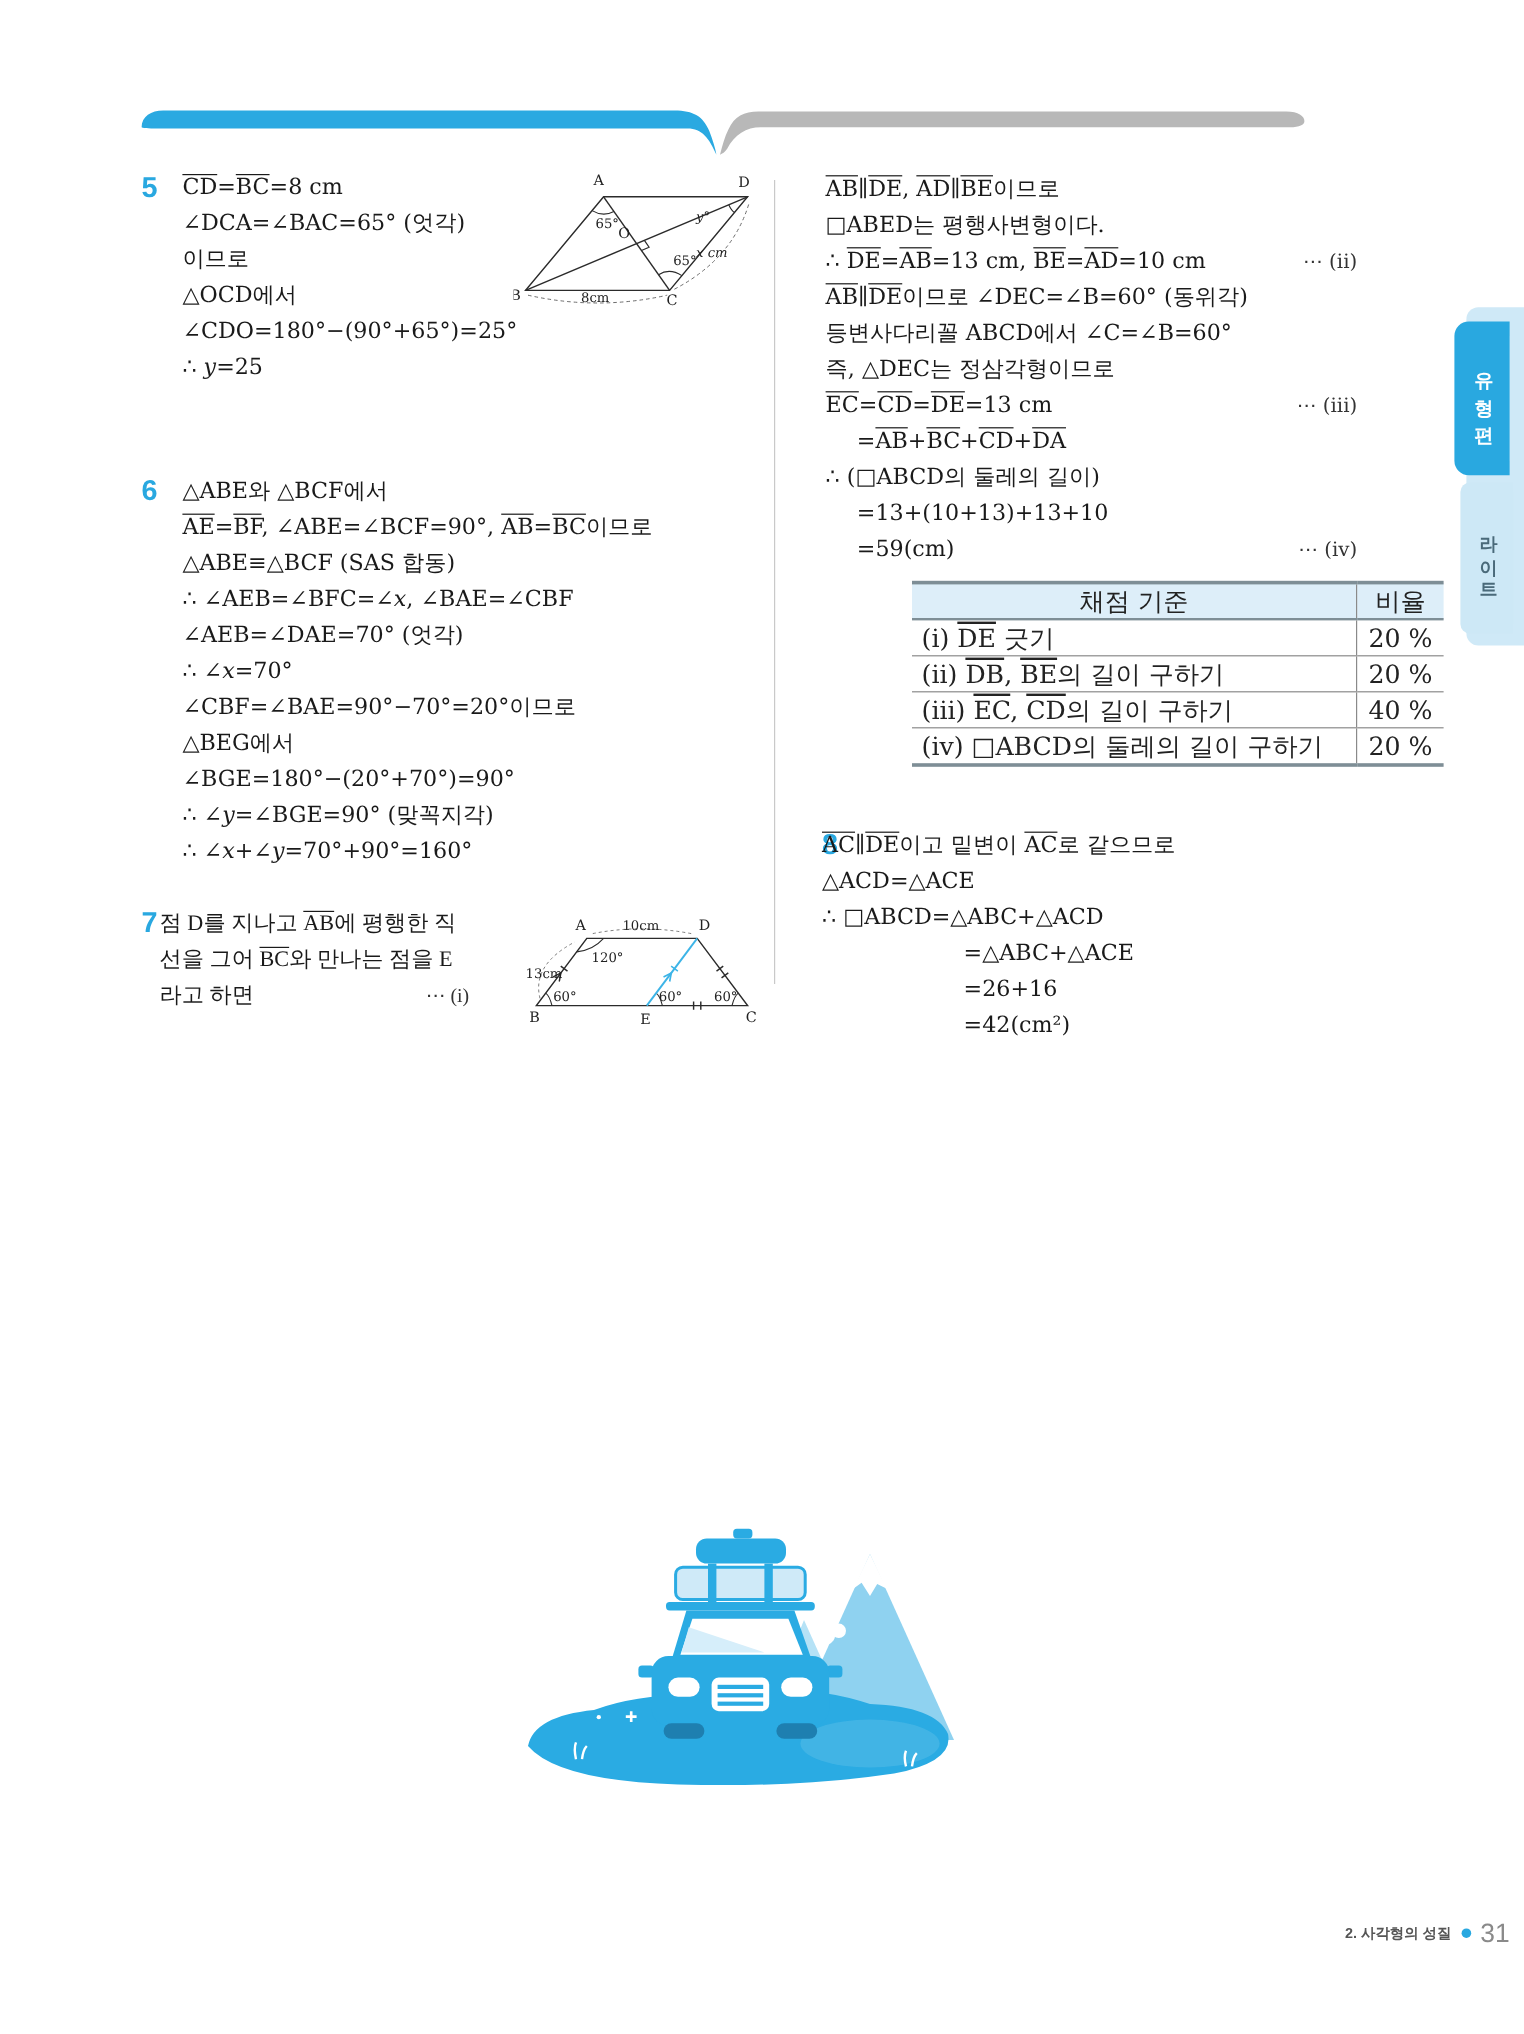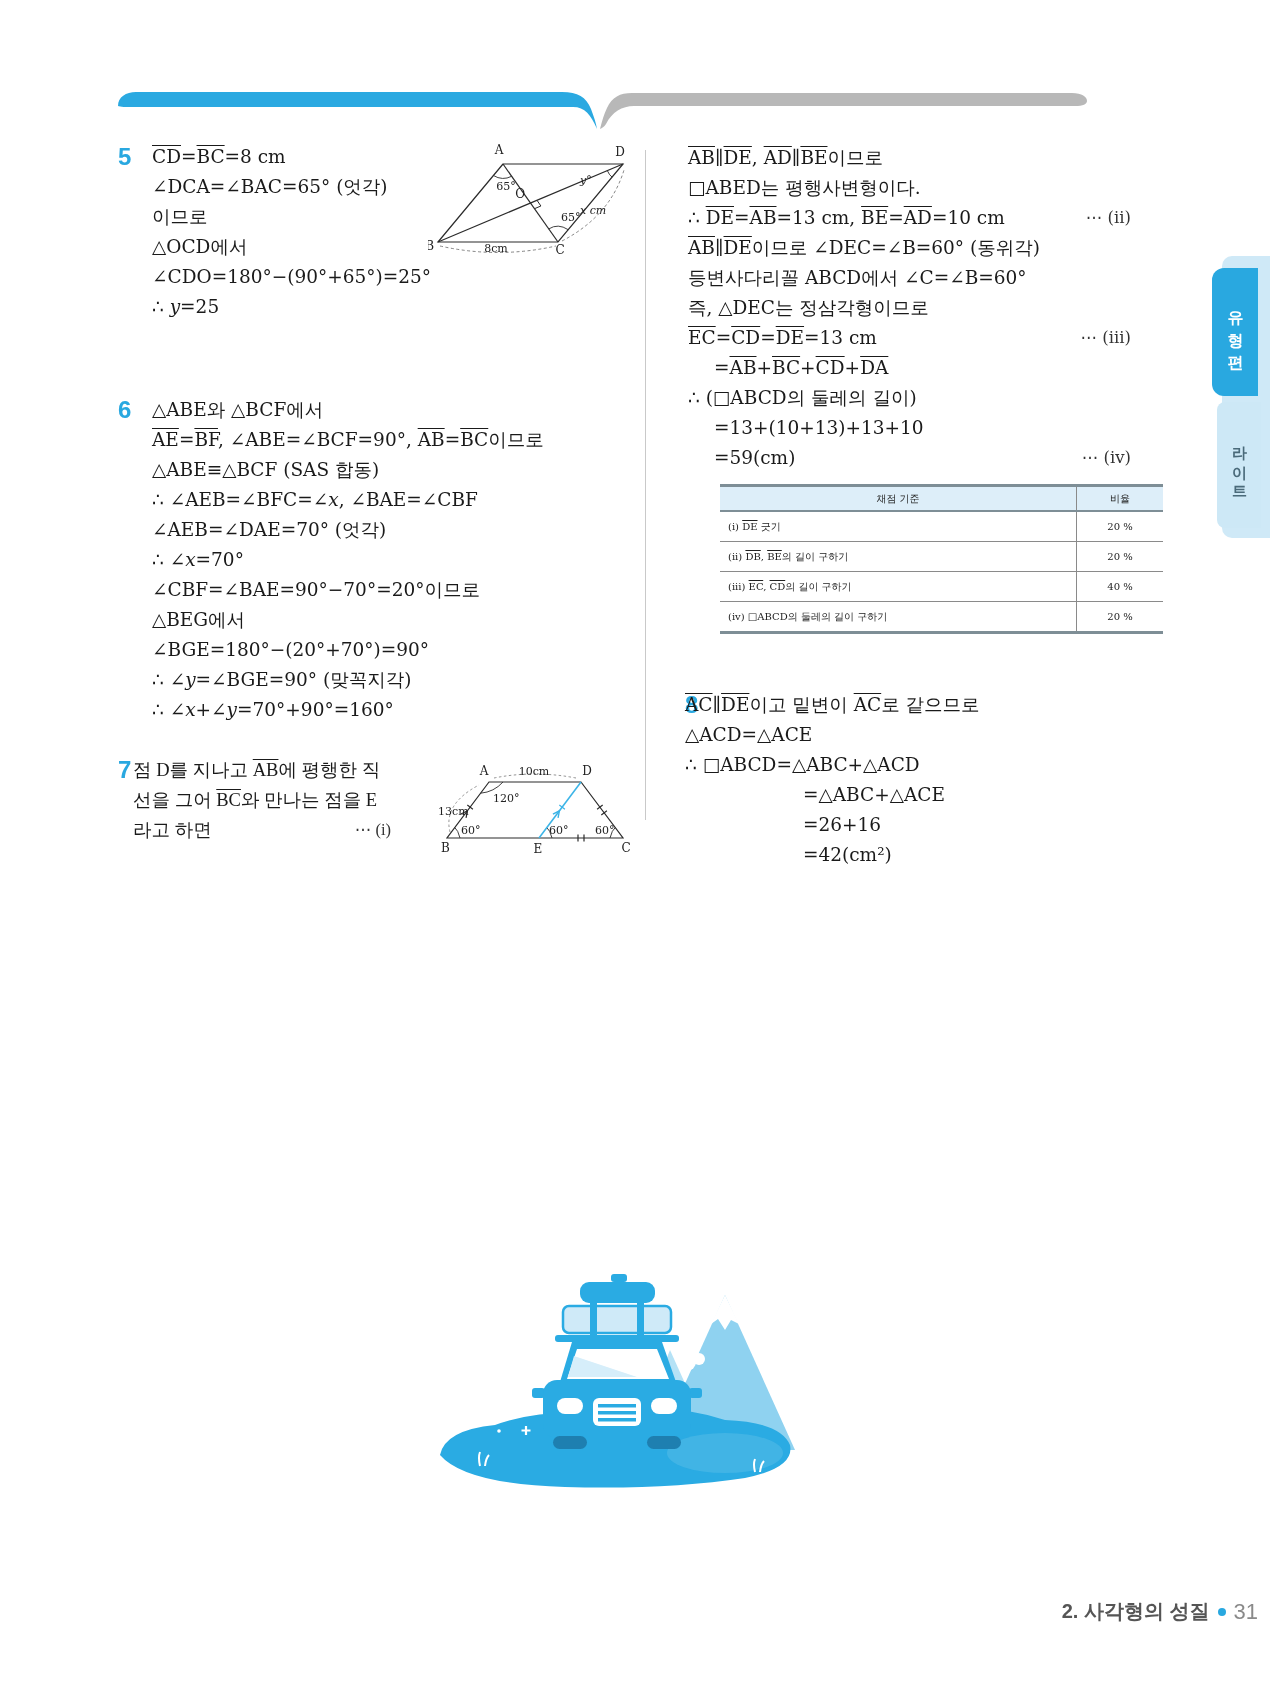--- a/index.html
+++ b/index.html
@@ -24,44 +24,44 @@
   #p8{left:685px;top:690px;} #p8 .plines{width:420px;}
   .divider{position:absolute;left:645px;top:150px;width:1px;height:670px;background:#c9c9c9;}
   
   .fig{position:absolute;}
   #fig5{left:428px;top:138px;}
   #fig7{left:437px;top:760px;}
   .fig text{font-family:"DejaVu Serif","Liberation Serif",serif;font-size:12px;fill:#222;}
   .fig text.deg{font-size:11px;}
   .fig text.ital{font-style:italic;}
   
-  #gtable{position:absolute;left:720px;top:484px;width:443px;border-collapse:collapse;
-          font-size:10px;color:#222;}
+  #gtable{position:absolute;left:760px;top:484px;width:443px;border-collapse:collapse;
+          font-size:21px;color:#222;}
   #gtable thead th{background:#ddeef9;font-weight:normal;height:23px;
           border-top:3px solid #7e8e96;border-bottom:2px solid #7e8e96;padding:0;}
-  #gtable th.ratio-h{border-left:1px solid #8a8a8a;width:86px;}
+  #gtable th.ratio-h{border-left:1px solid #8a8a8a;width:72px;}
   #gtable td{height:29px;border-bottom:1px solid #8a8a8a;padding:0;}
   #gtable tr:last-child td{border-bottom:3px solid #7e8e96;}
   #gtable td.crit{padding-left:8px;}
   #gtable td.crit .ov{text-decoration:overline;}
   #gtable td.ratio{border-left:1px solid #8a8a8a;text-align:center;}
   
   .tab-back{position:absolute;left:1222px;top:256px;width:48px;height:282px;
             background:#cfe9f7;border-radius:10px 0 0 10px;}
   .tab1{position:absolute;left:1212px;top:268px;width:46px;height:128px;background:#29a8e0;
         border-radius:12px 0 0 12px;display:flex;align-items:center;justify-content:center;}
   .tab1 span{writing-mode:vertical-rl;color:#fff;font-family:"Liberation Sans",sans-serif;
         font-weight:bold;font-size:16px;letter-spacing:6px;}
   .tab2{position:absolute;left:1217px;top:402px;width:44px;height:126px;background:#cde8f6;
         border-radius:8px 0 0 8px;display:flex;align-items:center;justify-content:center;}
   .tab2 span{writing-mode:vertical-rl;color:#4a6a7a;font-family:"Liberation Sans",sans-serif;
         font-weight:bold;font-size:15px;letter-spacing:5px;}
   
   .footer{position:absolute;right:12px;top:1598px;display:flex;align-items:center;gap:8px;}
-  .footer .chap{font-family:"Liberation Sans",sans-serif;font-weight:bold;font-size:20px;color:#555;}
+  .footer .chap{font-family:"Liberation Sans",sans-serif;font-weight:bold;font-size:12px;color:#555;}
   .footer .dot{width:8px;height:8px;border-radius:50%;background:#29a8e0;}
   .footer .pg{font-family:"Liberation Sans",sans-serif;font-size:22px;color:#8a8a8a;}
   .swoosh{position:absolute;left:0;top:0;}
   #illus{position:absolute;left:425px;top:1240px;}
 </style>
 </head>
 <body>
 
 <div class="page">
 

